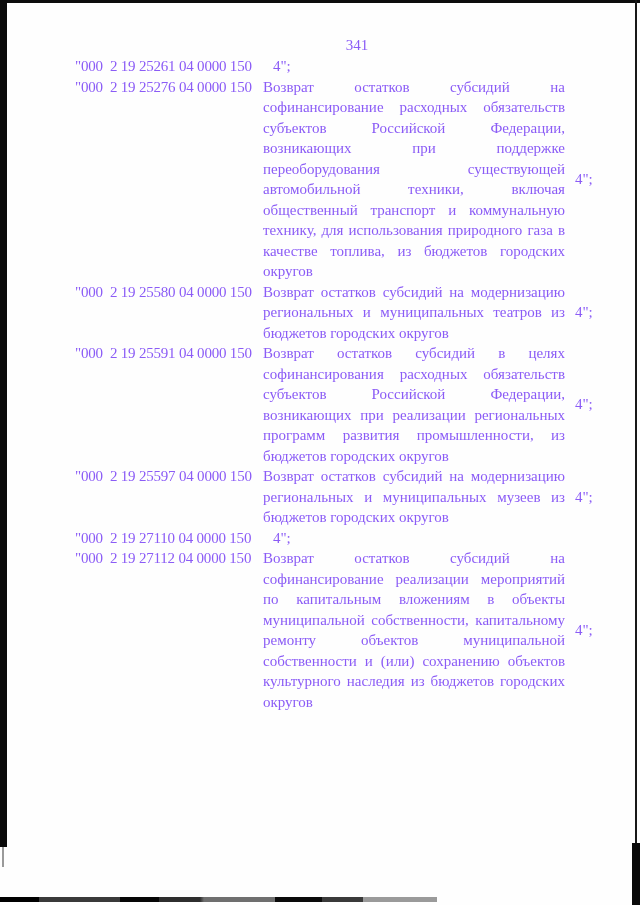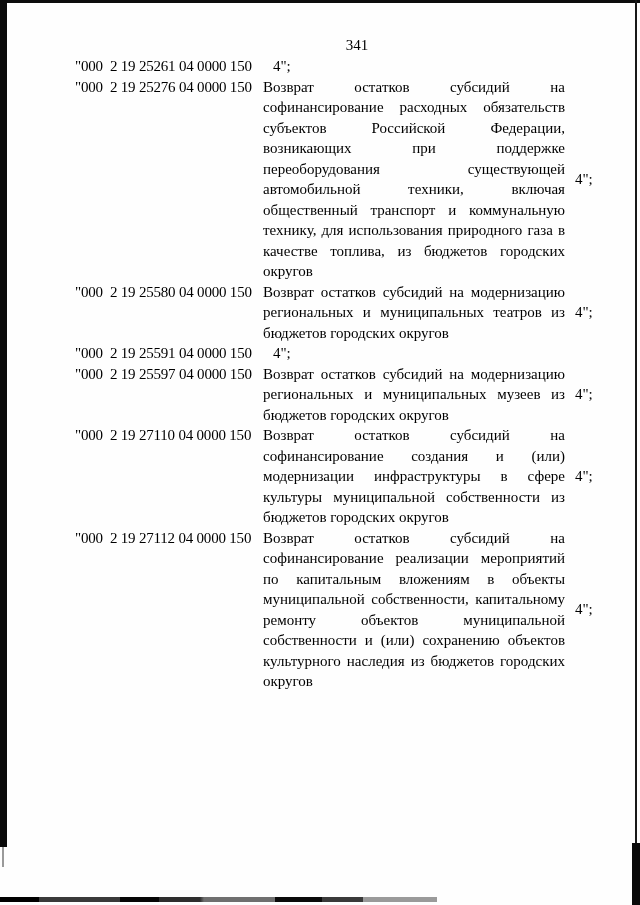--- a/index.html
+++ b/index.html
@@ -3,21 +3,21 @@
 <meta charset="utf-8">
 <style>
   html, body { margin: 0; padding: 0; background: #ffffff; }
   .scan-page {
     position: relative;
     width: 640px;
     height: 905px;
     background: #fefefe;
     overflow: hidden;
     font-family: "Liberation Serif", "DejaVu Serif", serif;
-    color: #000000;
+    color: #8b5cf6;
   }
   
   .edge-top    { position: absolute; top: 0; left: 0; width: 640px; height: 3px; background: #0c0c0c; }
   .edge-left   { position: absolute; top: 0; left: 0; width: 7px; height: 847px; background: #0a0a0a; }
   .edge-left-tail { position: absolute; top: 847px; left: 2px; width: 2px; height: 20px; background: #9a9a9a; }
   .edge-right  { position: absolute; top: 0; left: 635px; width: 2px; height: 905px; background: #181818; }
   .edge-right-blob { position: absolute; left: 632px; top: 843px; width: 8px; height: 62px; background: #0a0a0a; }
   .edge-bottom {
     position: absolute; left: 0; top: 897px; width: 640px; height: 5px;
     background: linear-gradient(to right,
@@ -93,32 +93,32 @@
     </div>
 
     <div class="row">
       <div class="cell code">"000  2 19 25580 04 0000 150</div>
       <div class="cell desc">Возврат остатков субсидий на модернизацию региональных и муниципальных театров из бюджетов городских округов</div>
       <div class="cell marker">4";</div>
     </div>
 
     <div class="row">
       <div class="cell code">"000  2 19 25591 04 0000 150</div>
+      <div class="cell desc">Возврат остатков субсидий в целях софинансирования расходных обязательств субъектов Российской Федерации, возникающих при реализации региональных программ развития промышленности, из бюджетов городских округов</div>
       <div class="cell marker">4";</div>
     </div>
 
     <div class="row">
       <div class="cell code">"000  2 19 25597 04 0000 150</div>
       <div class="cell desc">Возврат остатков субсидий на модернизацию региональных и муниципальных музеев из бюджетов городских округов</div>
       <div class="cell marker">4";</div>
     </div>
 
     <div class="row">
       <div class="cell code">"000  2 19 27110 04 0000 150</div>
-      <div class="cell desc">Возврат остатков субсидий на софинансирование создания и (или) модернизации инфраструктуры в сфере культуры муниципальной собственности из бюджетов городских округов</div>
       <div class="cell marker">4";</div>
     </div>
 
     <div class="row">
       <div class="cell code">"000  2 19 27112 04 0000 150</div>
       <div class="cell desc">Возврат остатков субсидий на софинансирование реализации мероприятий по капитальным вложениям в объекты муниципальной собственности, капитальному ремонту объектов муниципальной собственности и (или) сохранению объектов культурного наследия из бюджетов городских округов</div>
       <div class="cell marker">4";</div>
     </div>
   </div>
 

